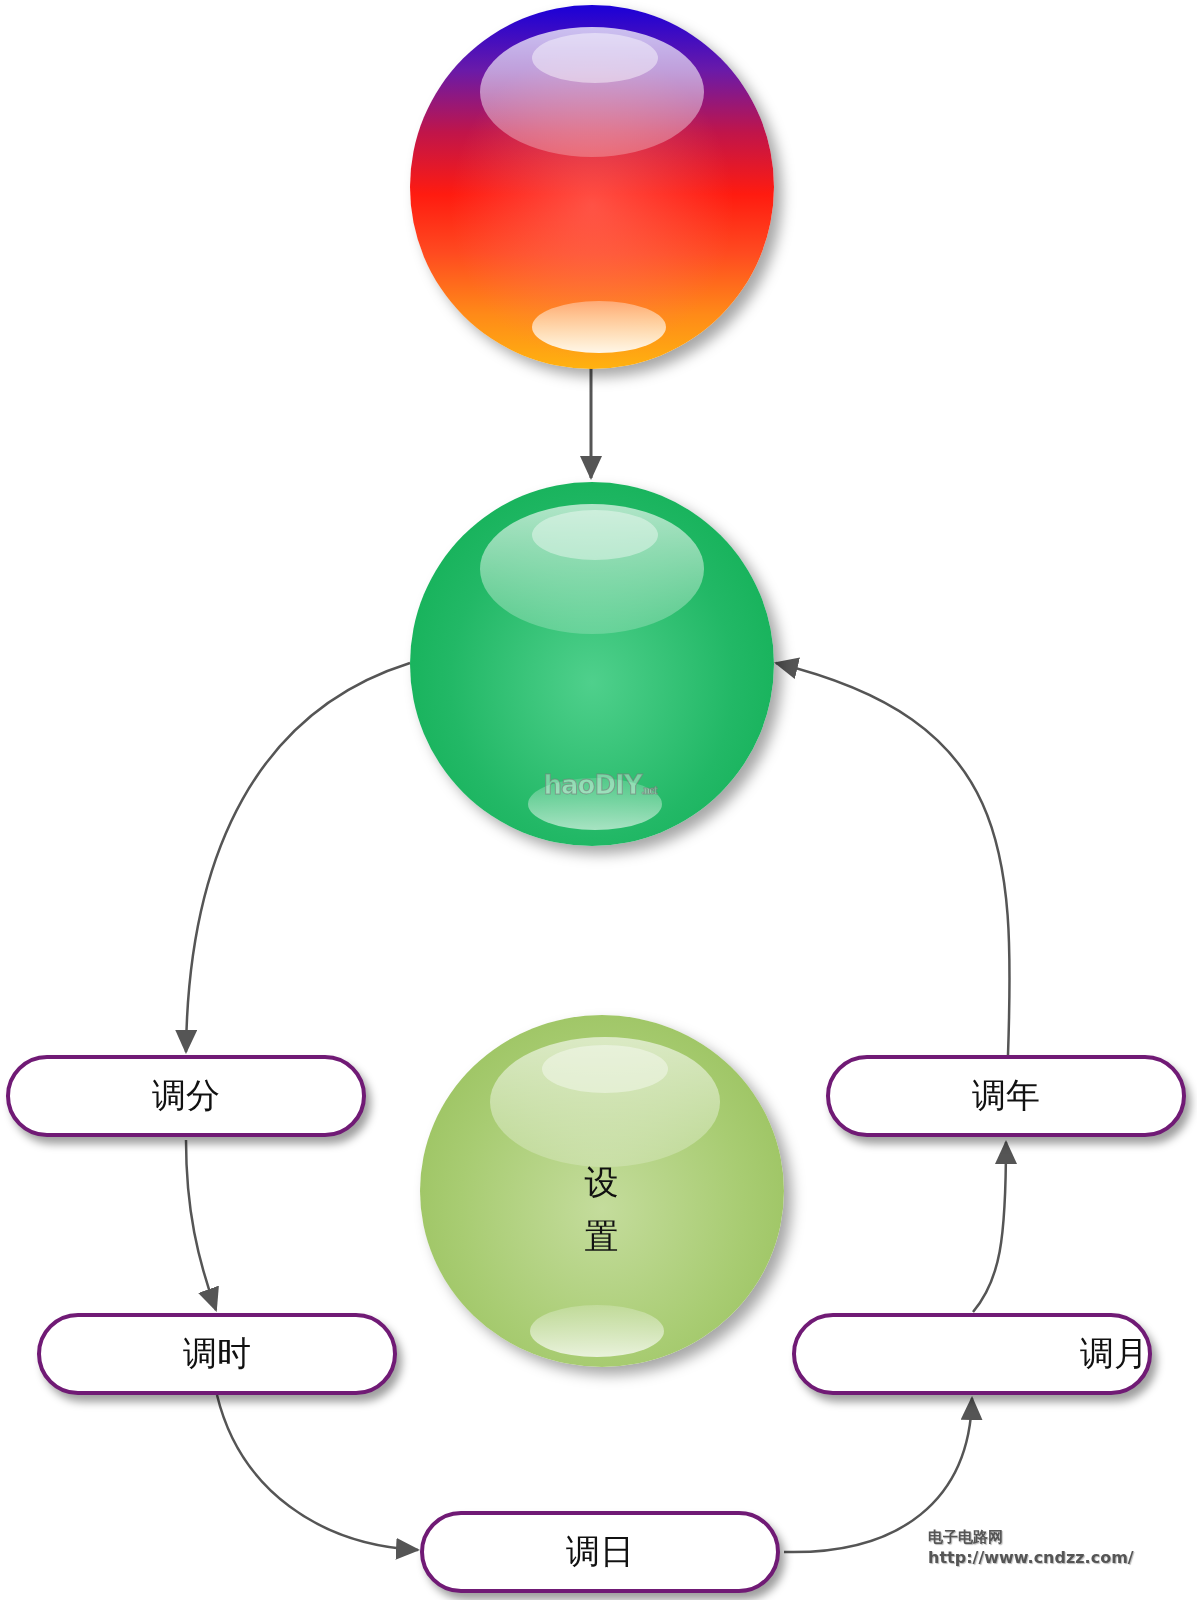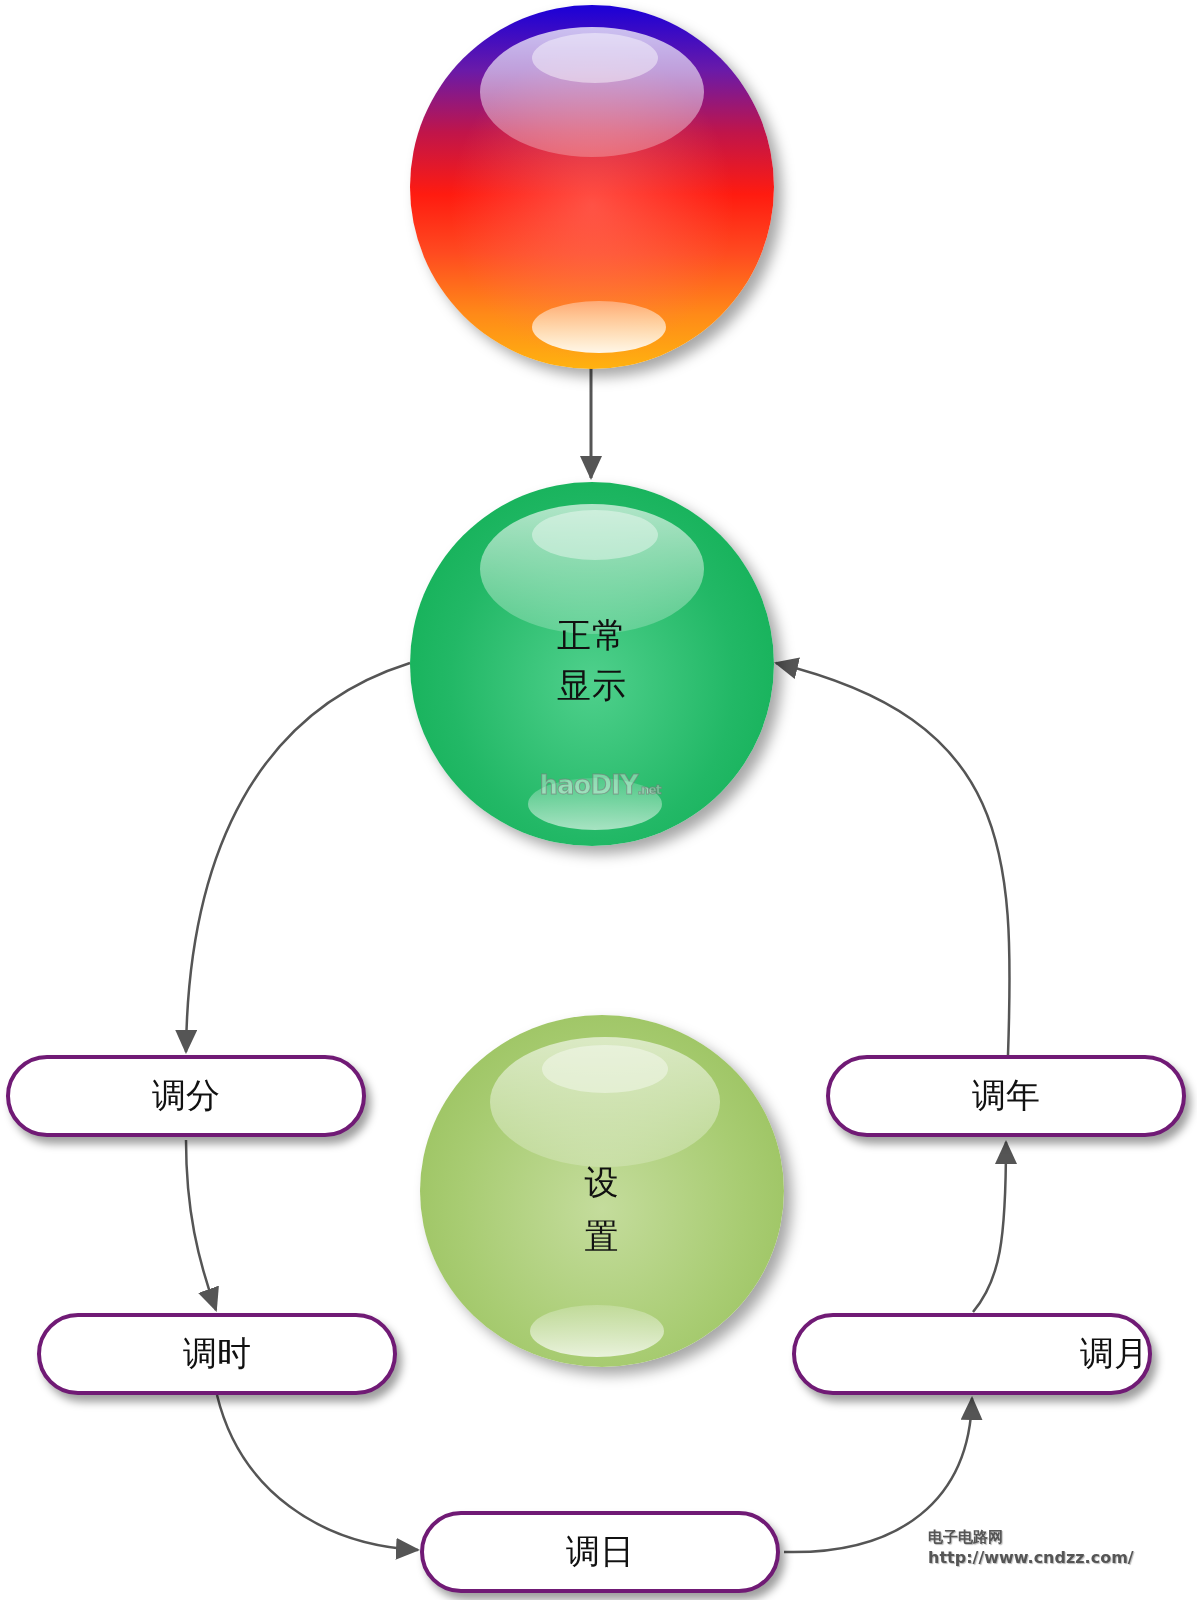--- a/index.html
+++ b/index.html
@@ -26,21 +26,21 @@
     background: radial-gradient(ellipse at 50% 55%, #4fd08c 0%, #22b866 55%, #0aac4e 100%); }
   #orb-normal .hl-top { left:70px; top:22px; width:224px; height:130px;
     background: linear-gradient(to bottom, rgba(255,255,255,0.65), rgba(255,255,255,0.2)); }
   #orb-normal .hl-top2 { left:122px; top:28px; width:126px; height:50px; background: rgba(255,255,255,0.4); }
   #orb-normal .hl-bot { left:118px; top:296px; width:134px; height:52px;
     background: linear-gradient(to bottom, rgba(255,255,255,0.15), rgba(255,255,255,0.6)); }
   #orb-normal .label { top:128px; }
   #orb-normal .watermark { position:absolute; left:110px; top:288px; width:160px; text-align:center;
     font-family:"DejaVu Sans","Liberation Sans",sans-serif; font-size:26px; font-weight:bold;
     color:rgba(255,255,255,0.35); -webkit-text-stroke:1px rgba(120,120,120,0.6); letter-spacing:-1px; }
-  #orb-normal .watermark small { font-size:12px; }
+  #orb-normal .watermark small { font-size:12px;font-family:Liberation Serif, serif; }
 
   #orb-settings { left:420px; top:1015px; width:364px; height:352px;
     background: radial-gradient(ellipse at 50% 55%, #c4dc9c 0%, #a8cc72 55%, #93bd55 100%); }
   #orb-settings .hl-top { left:70px; top:22px; width:230px; height:130px;
     background: linear-gradient(to bottom, rgba(255,255,255,0.6), rgba(255,255,255,0.2)); }
   #orb-settings .hl-top2 { left:122px; top:30px; width:126px; height:48px; background: rgba(255,255,255,0.4); }
   #orb-settings .hl-bot { left:110px; top:290px; width:134px; height:52px;
     background: linear-gradient(to bottom, rgba(255,255,255,0.2), rgba(255,255,255,0.75)); }
   #orb-settings .label { top:140px; line-height:54px; }
 
@@ -91,24 +91,20 @@
   <div class="hl-top2"></div>
   <div class="hl-bot"></div>
   <div class="label">
   </div>
 </div>
 
 <div class="orb" id="orb-normal">
   <div class="hl-top"></div>
   <div class="hl-top2"></div>
   <div class="hl-bot"></div>
-  <div class="label">
-    <div>正常</div>
-    <div>显示</div>
-  </div>
   <div class="watermark"><span>haoDIY</span><small>.net</small></div>
 </div>
 
 <div class="orb" id="orb-settings">
   <div class="hl-top"></div>
   <div class="hl-top2"></div>
   <div class="hl-bot"></div>
   <div class="label">
     <div>设</div>
     <div>置</div>

